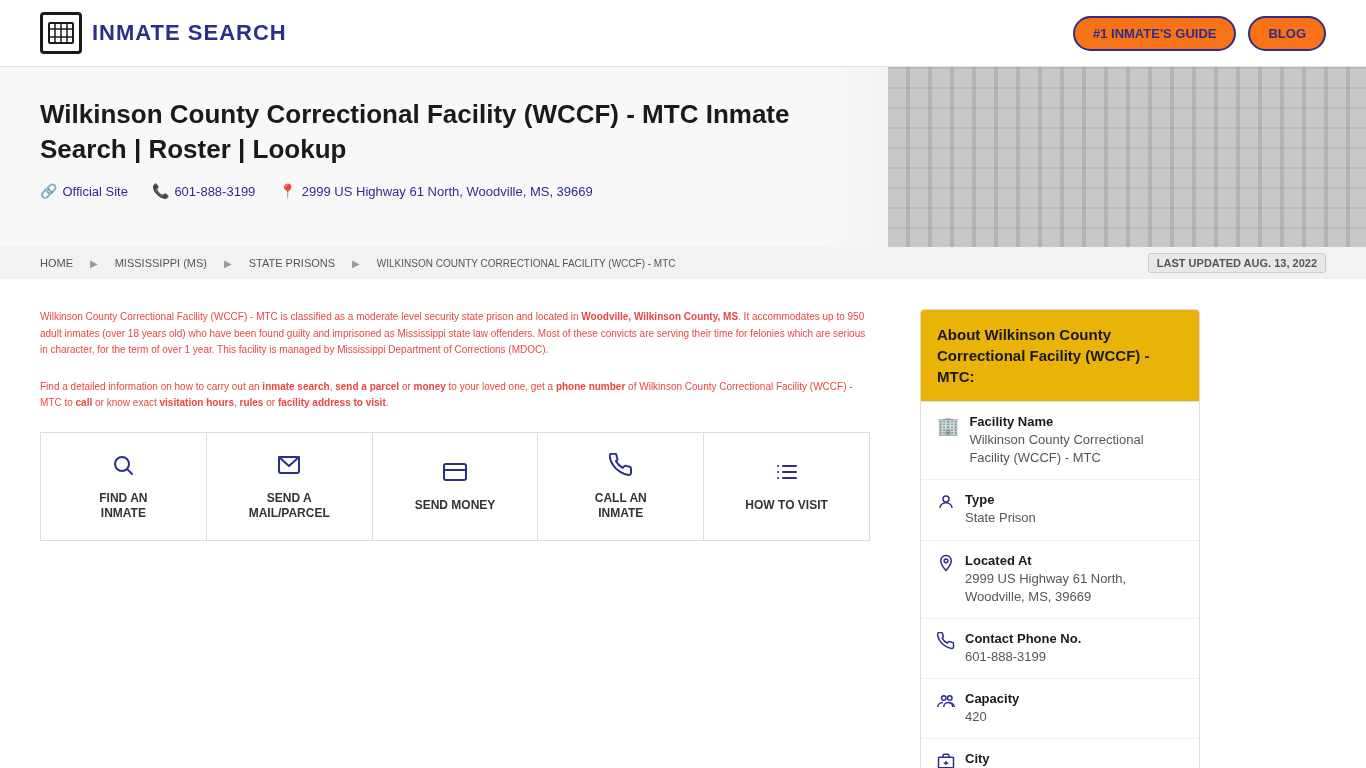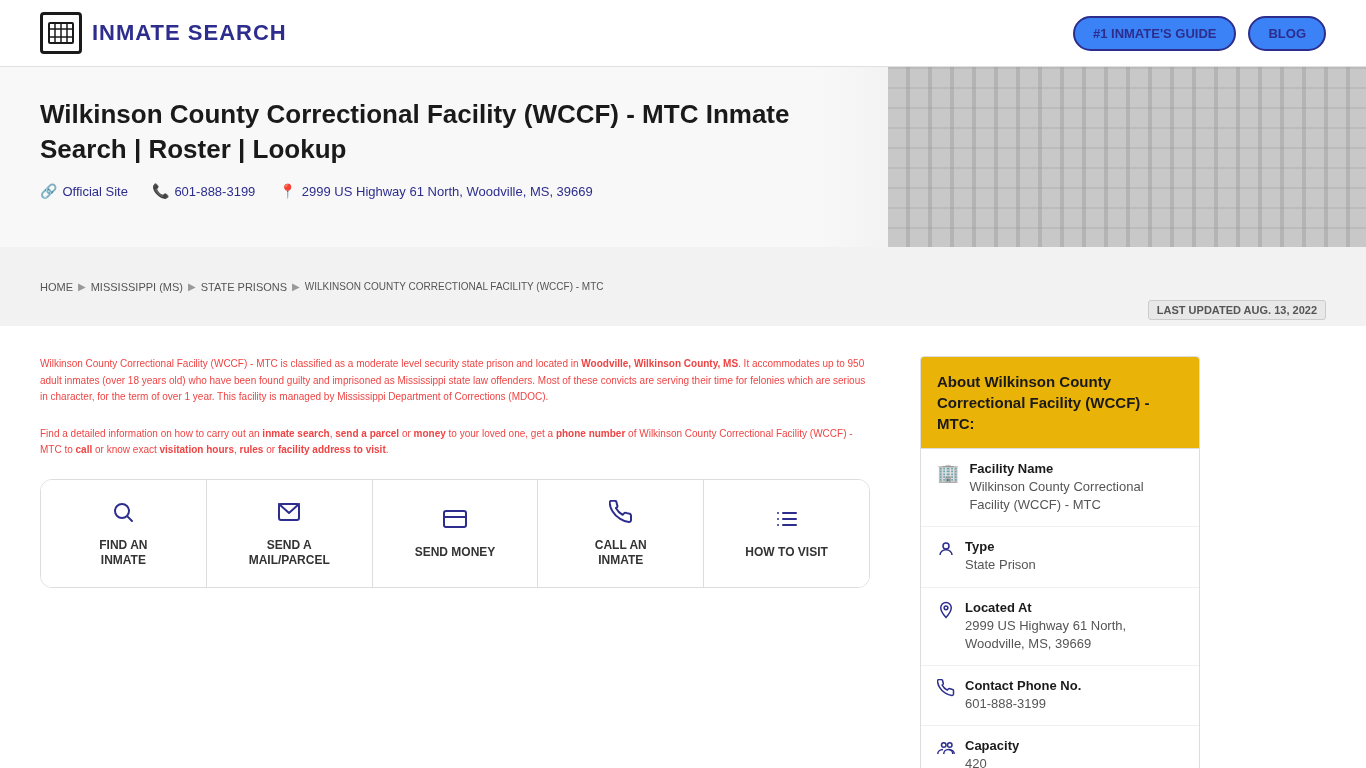--- a/index.html
+++ b/index.html
@@ -43,21 +43,21 @@
     }
     .header-nav {
       display: flex;
       align-items: center;
       gap: 12px;
     }
     .nav-btn {
       padding: 8px 18px;
       border-radius: 20px;
       border: 2px solid #2d2d8e;
-      background: #3b82f6;
+      background: #f97316;
       color: #2d2d8e;
       font-size: 13px;
       font-weight: 600;
       cursor: pointer;
       text-decoration: none;
     }
 
     
     .hero {
       background: linear-gradient(to right, #f8f8f8 60%, #ccc 100%);
@@ -116,21 +116,21 @@
       text-decoration: none;
     }
     .hero-meta-item .meta-icon { font-size: 14px; }
 
     
     .breadcrumb-bar {
       background: #f2f2f2;
       padding: 6px 40px;
       display: flex;
       align-items: center;
-      gap: 0;
+      gap: 12px;
       font-size: 11px;
       color: #555;
       flex-wrap: wrap;
     }
     .breadcrumb-bar a { color: #555; text-decoration: none; }
     .breadcrumb-sep {
       margin: 0 5px;
       color: #999;
       font-size: 10px;
     }
@@ -142,21 +142,20 @@
     .breadcrumb-updated {
       margin-left: auto;
       background: #e8e8e8;
       border: 1px solid #ccc;
       padding: 3px 8px;
       border-radius: 3px;
       font-size: 11px;
       color: #555;
       font-weight: 600;
       text-transform: uppercase;
-      margin-top: 47px;
     }
 
     
     .main-container {
       display: flex;
       gap: 0;
       padding: 0 40px;
       margin-top: 0;
     }
 
@@ -171,21 +170,21 @@
       line-height: 1.65;
       color: #ef4444;
       margin-bottom: 20px;
     }
     .content p strong { font-weight: 700; }
 
     
     .action-cards {
       display: flex;
       border: 1px solid #ddd;
-      border-radius: 12px;
+      border-radius: 0;
       overflow: hidden;
       margin-top: 10px;
     }
     .action-card {
       flex: 1;
       display: flex;
       flex-direction: column;
       align-items: center;
       justify-content: center;
       padding: 20px 10px 18px;

